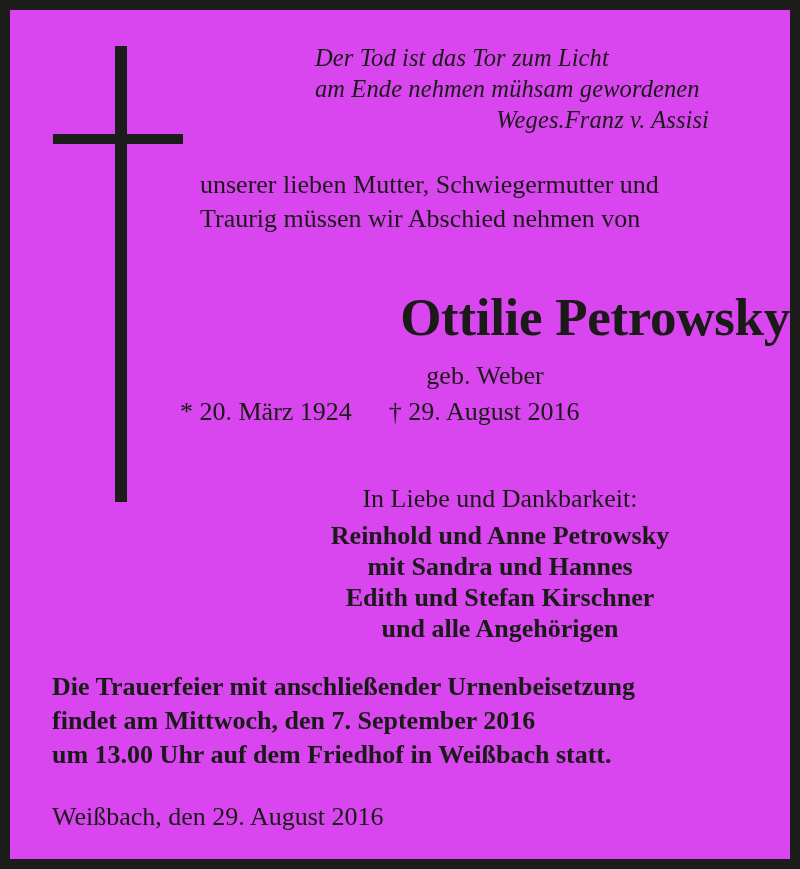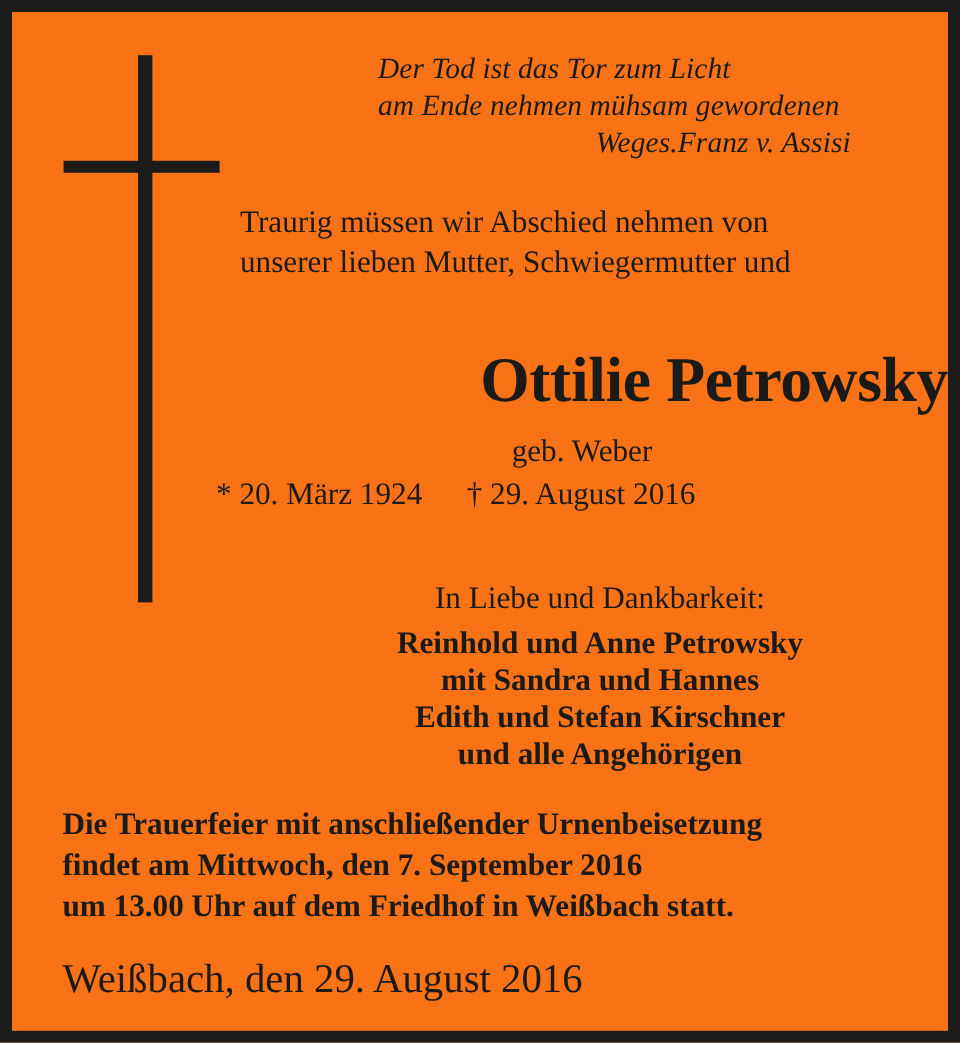--- a/index.html
+++ b/index.html
@@ -6,21 +6,21 @@
     margin: 0;
     padding: 0;
     background: #ffffff;
   }
 
   #notice {
     position: relative;
     width: 800px;
     height: 869px;
     box-sizing: border-box;
-    background: #f97316;
+    background: #d946ef;
     border: 10px solid #1c1c1a;
     overflow: hidden;
     font-family: "Liberation Serif", "DejaVu Serif", serif;
     color: #1a1a18;
   }
 
   
   #cross {
     position: absolute;
     left: 33px;
@@ -166,21 +166,21 @@
   }
   .service .s-line {
     white-space: nowrap;
   }
 
   .place-date {
     position: absolute;
     left: 42px;
     top: 790px;
     width: 600px;
-    font-size: 34px;
+    font-size: 26px;
     line-height: 34px;
     white-space: nowrap;
   }
 </style>
 </head>
 <body>
 
 <div id="notice">
 
   <div id="cross">
@@ -193,22 +193,22 @@
     <div class="quote">
       <div class="q-line">Der Tod ist das Tor zum Licht</div>
       <div class="q-line">am Ende nehmen mühsam gewordenen</div>
       <div class="q-last">
         <span>Weges.</span>
         <span class="q-attr">Franz v. Assisi</span>
       </div>
     </div>
 
     <div class="intro">
+      <div class="i-line">unserer lieben Mutter, Schwiegermutter und</div>
       <div class="i-line">Traurig müssen wir Abschied nehmen von</div>
-      <div class="i-line">unserer lieben Mutter, Schwiegermutter und</div>
     </div>
 
     <div class="deceased-name">Ottilie Petrowsky</div>
 
     <div class="maiden-name">geb. Weber</div>
 
     <div class="life-dates">
       <span>*</span>
       <span>20. März 1924</span>
       <span class="date-gap"></span>

